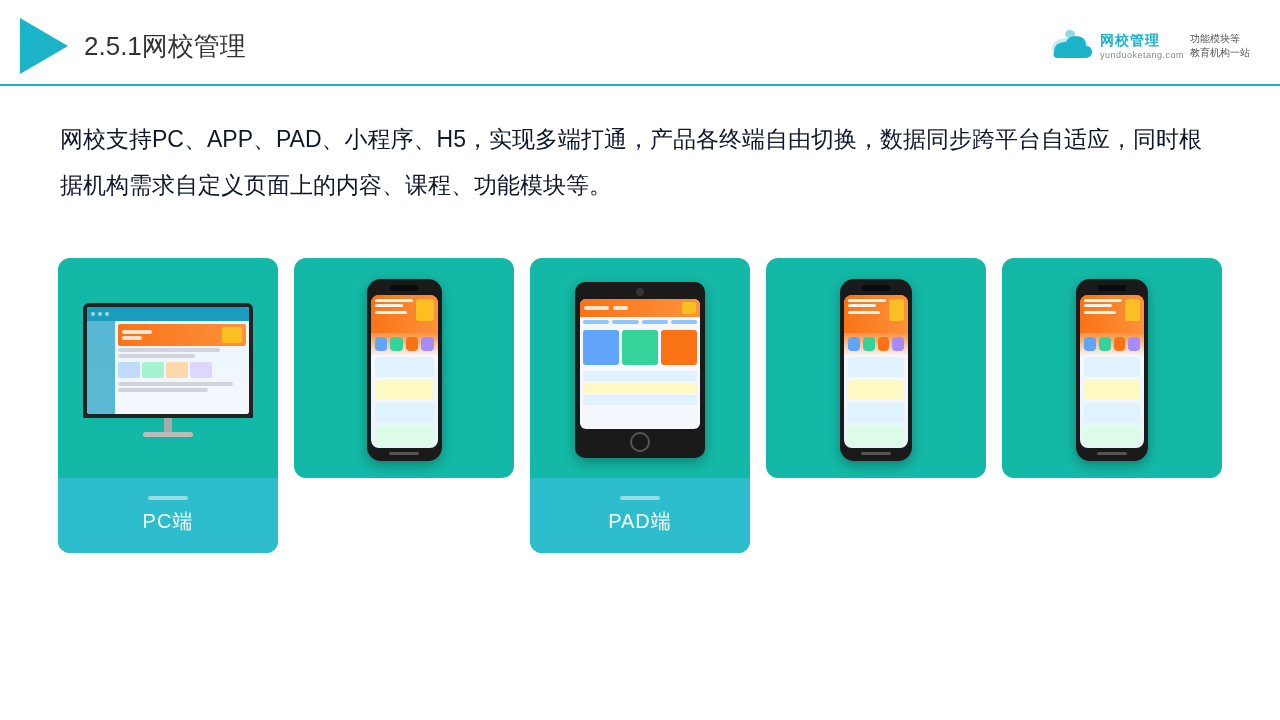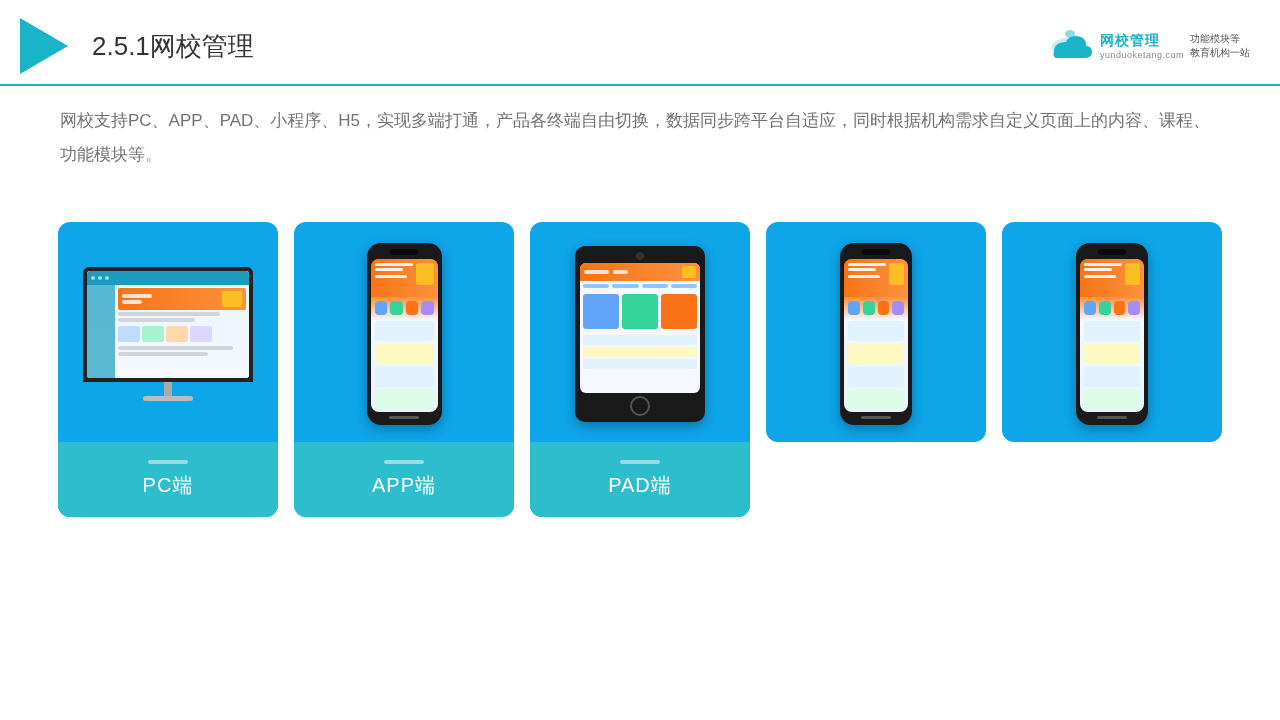--- a/index.html
+++ b/index.html
@@ -15,21 +15,21 @@
     .header {
       display: flex;
       align-items: center;
       justify-content: space-between;
       padding: 18px 30px 10px 20px;
       border-bottom: 2px solid #1ab3c8;
     }
     .header-left {
       display: flex;
       align-items: center;
-      gap: 24px;
+      gap: 16px;
       justify-content: center;
     }
     .logo-triangle {
       width: 0;
       height: 0;
       border-top: 28px solid transparent;
       border-bottom: 28px solid transparent;
       border-left: 48px solid #1ab3c8;
     }
     .header-title {
@@ -73,38 +73,38 @@
     }
     .brand-tagline {
       font-size: 10px;
       color: #555;
       line-height: 1.4;
       text-align: left;
     }
 
     
     .description {
-      padding: 18px 60px 10px 60px;
-      font-size: 17px;
-      color: #737373;
+      padding: 30px 60px 10px 60px;
+      font-size: 23px;
+      color: #0f172a;
       line-height: 2;
     }
 
     
     .cards-container {
       display: flex;
       justify-content: center;
       align-items: flex-start;
       gap: 16px;
       padding: 30px 40px 20px 40px;
       margin-top: 10px;
     }
 
     .card {
-      background: #0ea5e9;
+      background: #14b8a6;
       border-radius: 12px;
       width: 220px;
       display: flex;
       flex-direction: column;
       align-items: center;
       overflow: hidden;
     }
 
     .card-image-area {
       width: 100%;
@@ -438,24 +438,20 @@
           <div class="phone-content-rows">
             <div class="phone-content-row"></div>
             <div class="phone-content-row" style="background:#fef9c3;"></div>
             <div class="phone-content-row"></div>
             <div class="phone-content-row" style="background:#dcfce7;"></div>
           </div>
         </div>
         <div class="phone-home-indicator"></div>
       </div>
     </div>
-    <div class="card-label">
-      <span class="card-label-bar"></span>
-      <span>APP端</span>
-    </div>
   </div>
 
   <div class="card">
     <div class="card-image-area">
       <div class="tablet-mockup">
         <div class="tablet-camera"></div>
         <div class="tablet-screen">
           <div class="tablet-screen-top">
             <div class="tablet-top-text"></div>
             <div class="tablet-top-text" style="width:15px;"></div>

